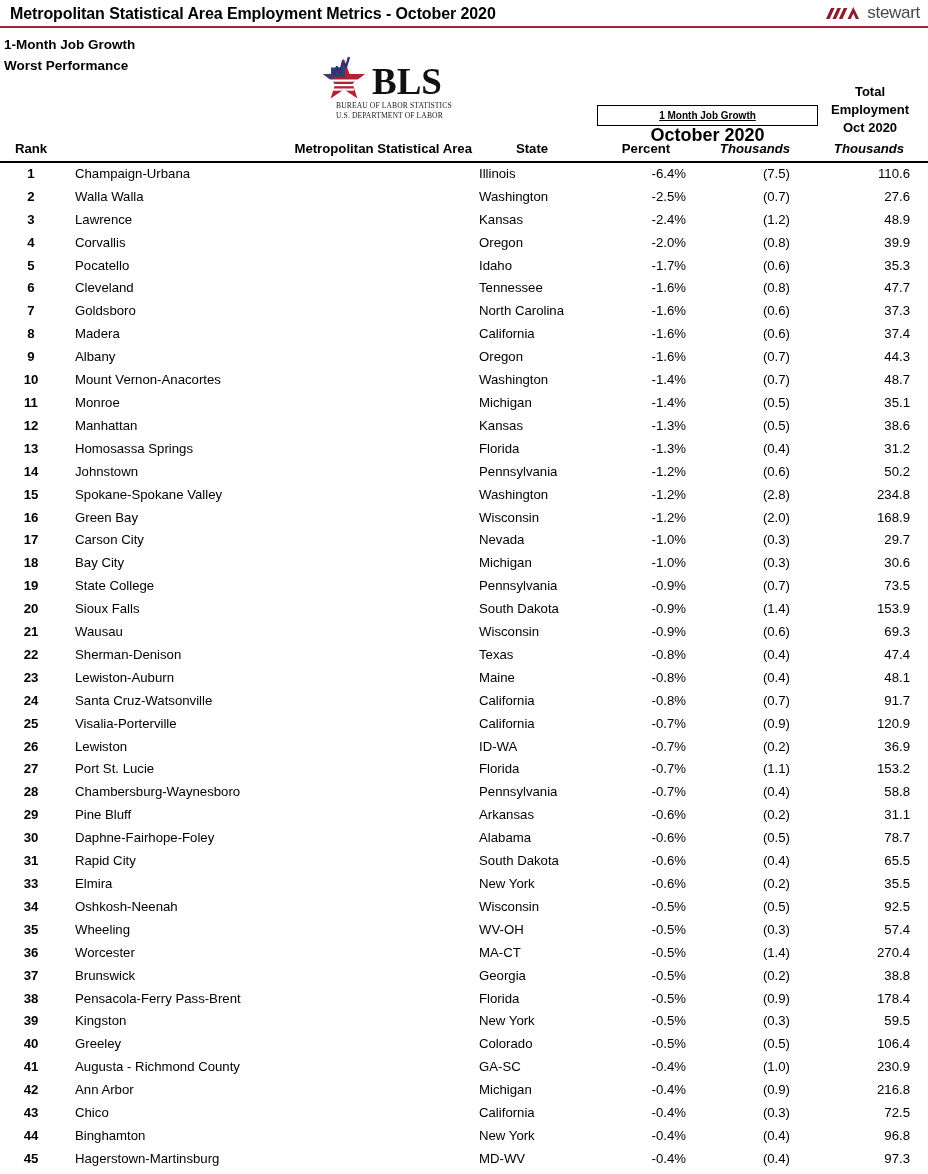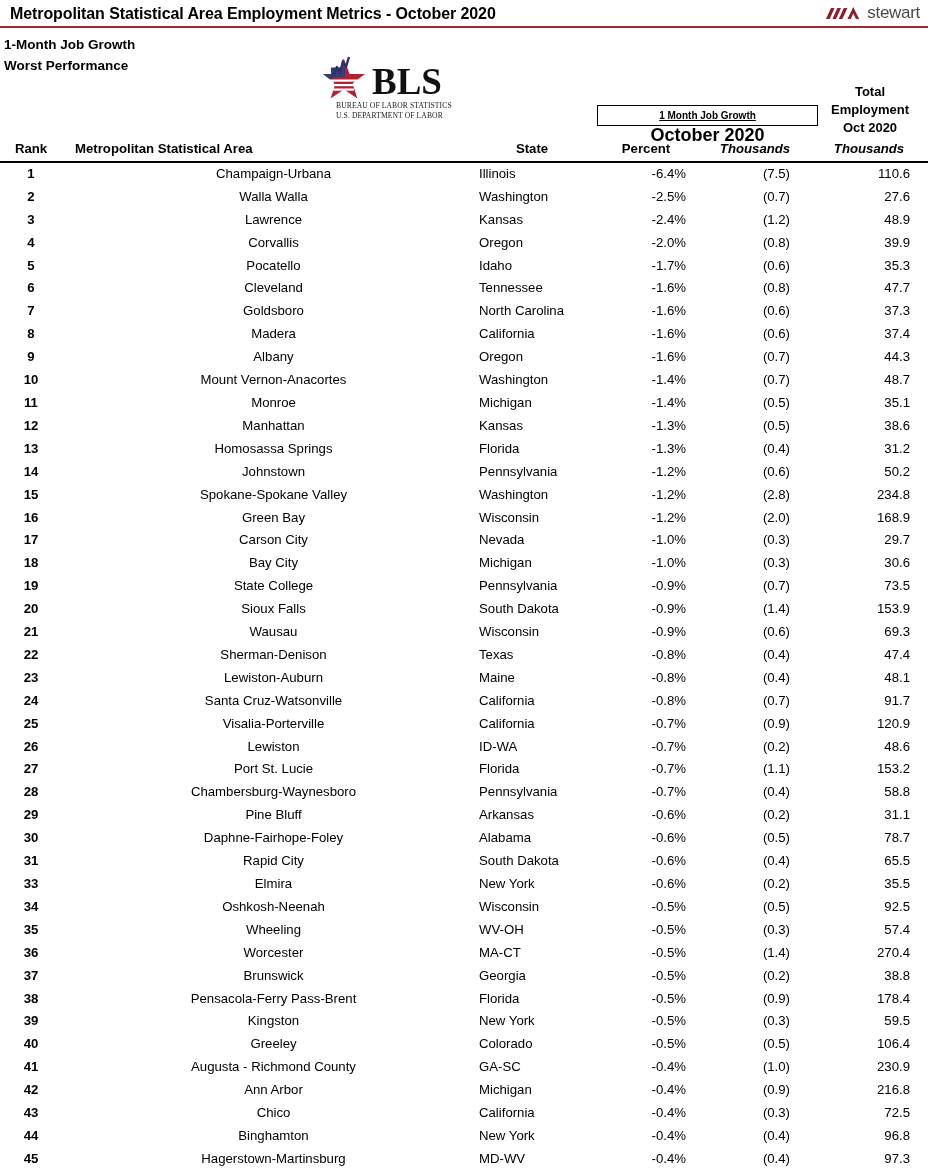--- a/index.html
+++ b/index.html
@@ -160,28 +160,28 @@
     vertical-align: bottom;
     white-space: nowrap;
   }
   thead th {
     font-weight: bold;
     font-size: 13.2px;
     padding-bottom: 1px;
   }
   thead tr { border-bottom: 2.4px solid #000; }
   .c-rank  { width: 62px;  text-align: center; }
-  .c-msa   { width: 410px; text-align: center;   padding-left: 13px !important; }
+  .c-msa   { width: 410px; text-align: left;   padding-left: 13px !important; }
   .c-state { width: 120px; text-align: left;   padding-left: 7px !important; }
   .c-pct   { width: 108px; text-align: right;  padding-right: 14px !important; }
   .c-thou  { width: 110px; text-align: right;  padding-right: 20px !important; }
   .c-total { width: 118px; text-align: right;  padding-right: 18px !important; }
 
   thead .c-state { text-align: center; padding-left: 0 !important; }
-  thead .c-msa { text-align: left; }
+  thead .c-msa { text-align: right; }
   thead .c-pct { text-align: center; padding-right: 0 !important; }
   thead .c-thou { text-align: center; padding-right: 0 !important; font-style: italic; }
   thead .c-total { text-align: center; padding-right: 0 !important; font-style: italic; }
 
   tbody td.c-rank { font-weight: bold; }
   tbody tr td { padding-top: 0px; }
 </style>
 </head>
 <body>
 
@@ -456,21 +456,21 @@
           <td class="c-pct">-0.7%</td>
           <td class="c-thou">(0.9)</td>
           <td class="c-total">120.9</td>
         </tr>
         <tr>
           <td class="c-rank">26</td>
           <td class="c-msa">Lewiston</td>
           <td class="c-state">ID-WA</td>
           <td class="c-pct">-0.7%</td>
           <td class="c-thou">(0.2)</td>
-          <td class="c-total">48.6</td>
+          <td class="c-total">36.9</td>
         </tr>
         <tr>
           <td class="c-rank">27</td>
           <td class="c-msa">Port St. Lucie</td>
           <td class="c-state">Florida</td>
           <td class="c-pct">-0.7%</td>
           <td class="c-thou">(1.1)</td>
           <td class="c-total">153.2</td>
         </tr>
         <tr>

